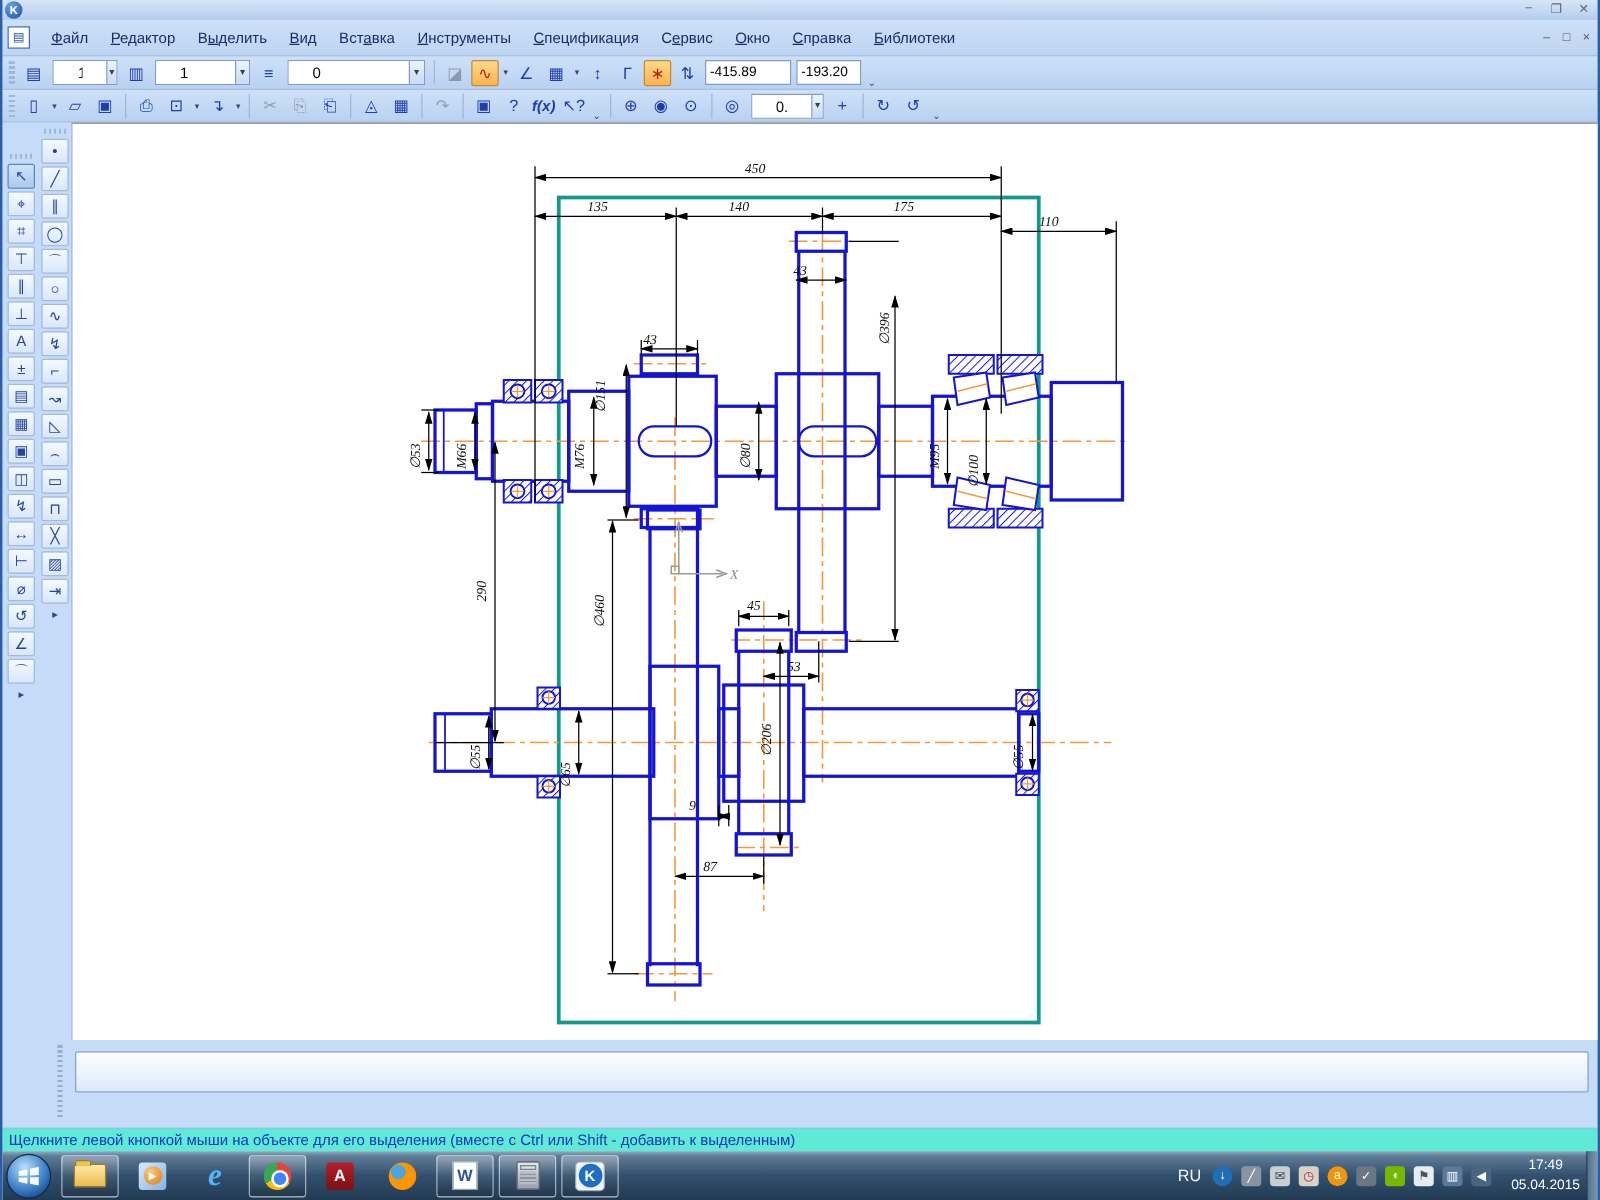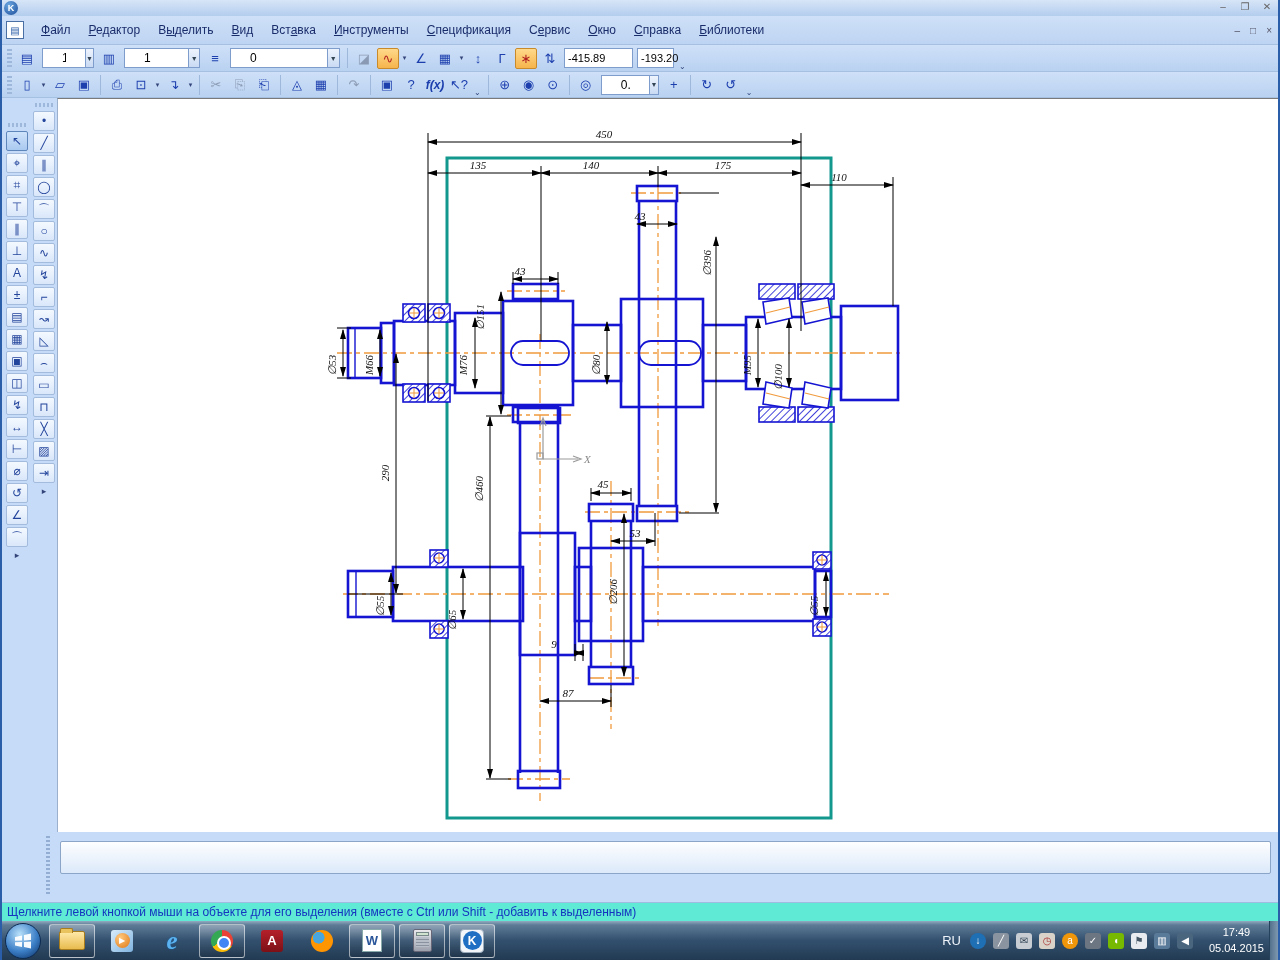--- a/index.html
+++ b/index.html
@@ -208,21 +208,21 @@
     <div class="tbtn">
       <span>Γ</span>
     </div>
     <div class="tbtn active">
       <span>∗</span>
     </div>
     <div class="tbtn">
       <span>⇅</span>
     </div>
     <div class="nfield" style="width: 69px;">-415.89</div>
-    <div class="nfield" style="width: 37px;">-193.20</div>
+    <div class="nfield" style="width: 52px;">-193.20</div>
     <div class="chev">⌄</div>
   </div>
 <div class="toolbar tb2" id="toolbar-standard">
     <div class="grip"></div>
     <div class="tbtn">
       <span>▯</span>
     </div>
     <div class="caret">▾</div>
     <div class="tbtn">
       <span>▱</span>

